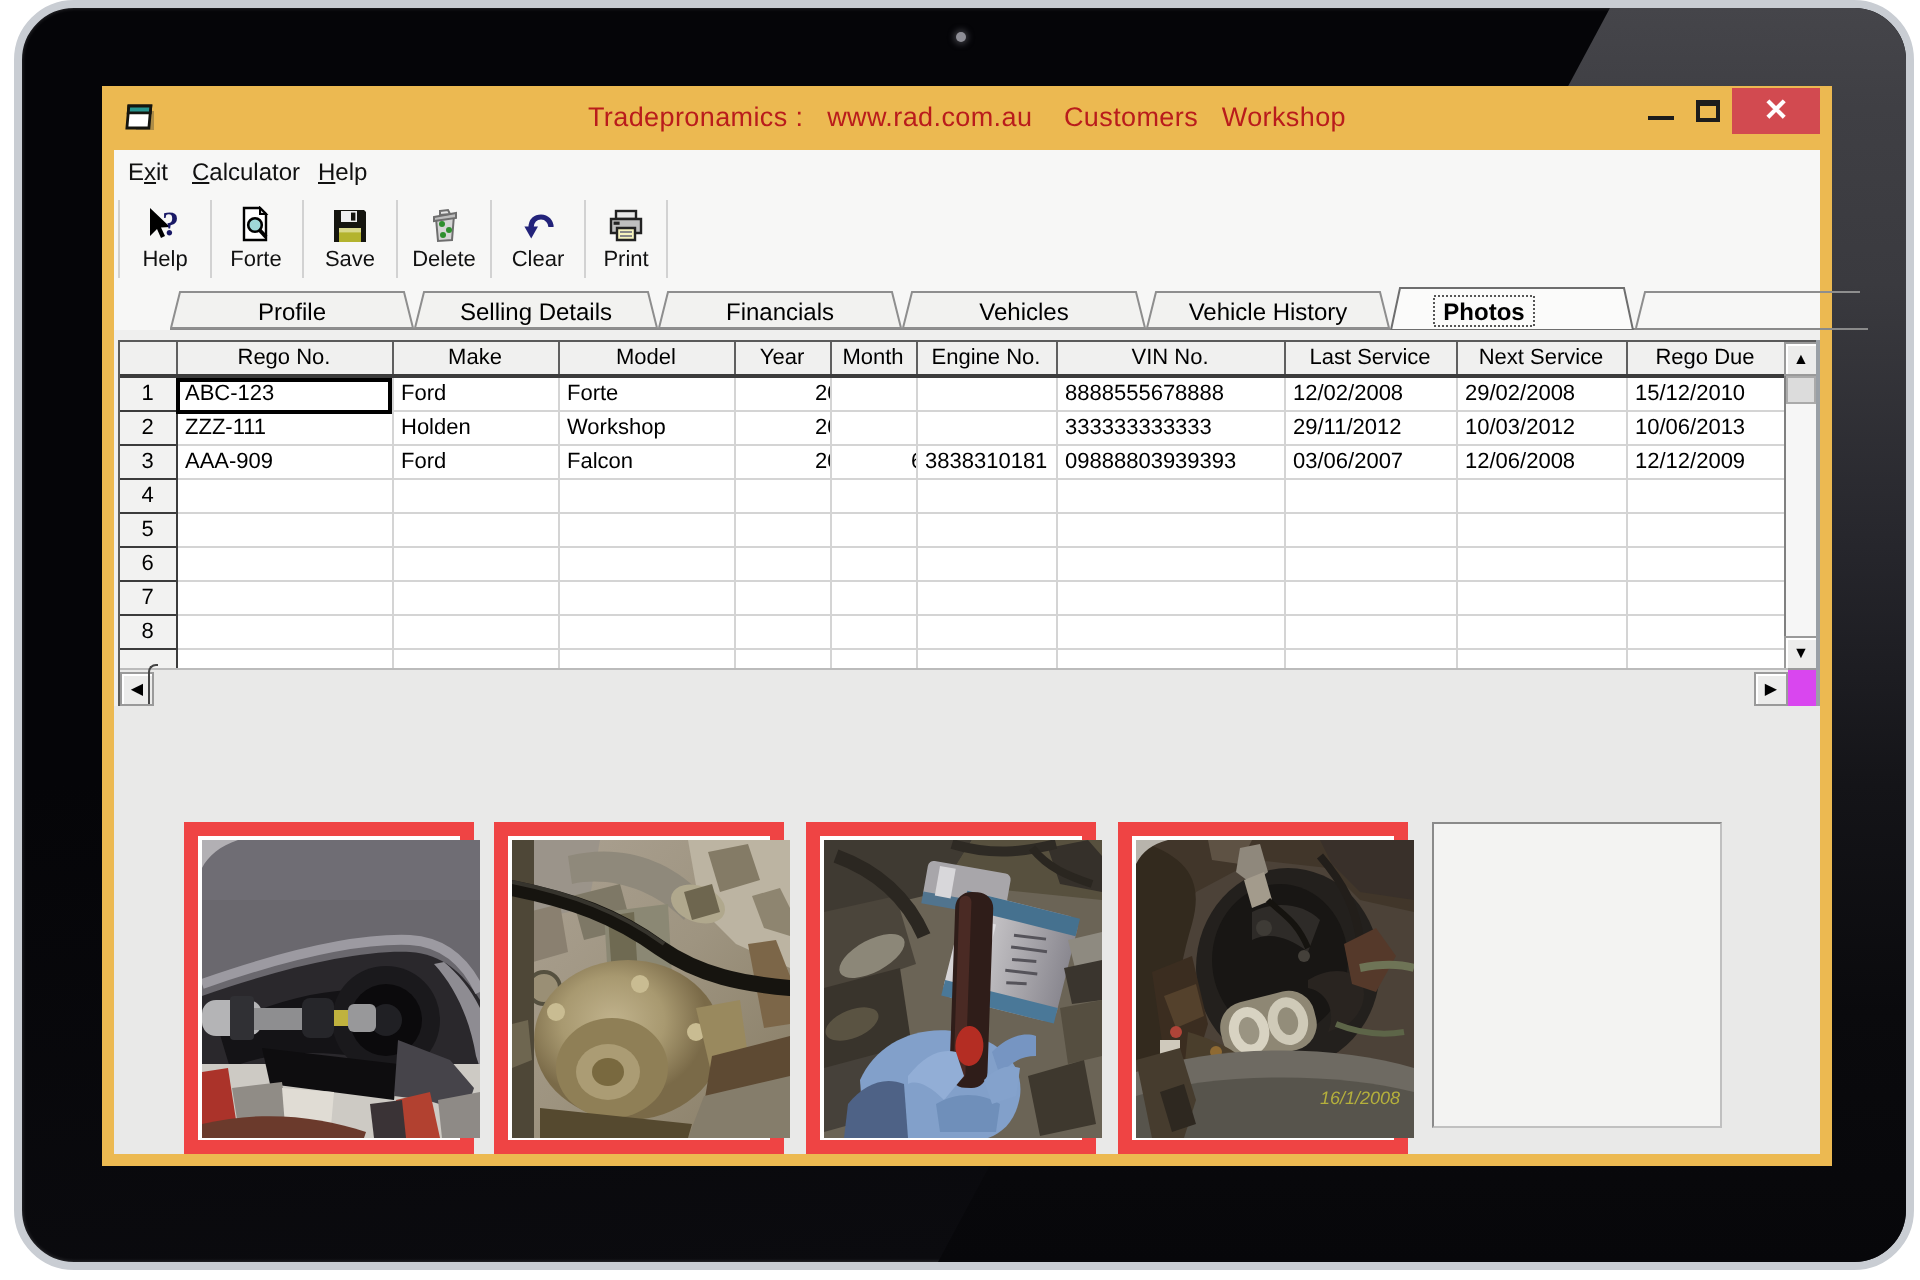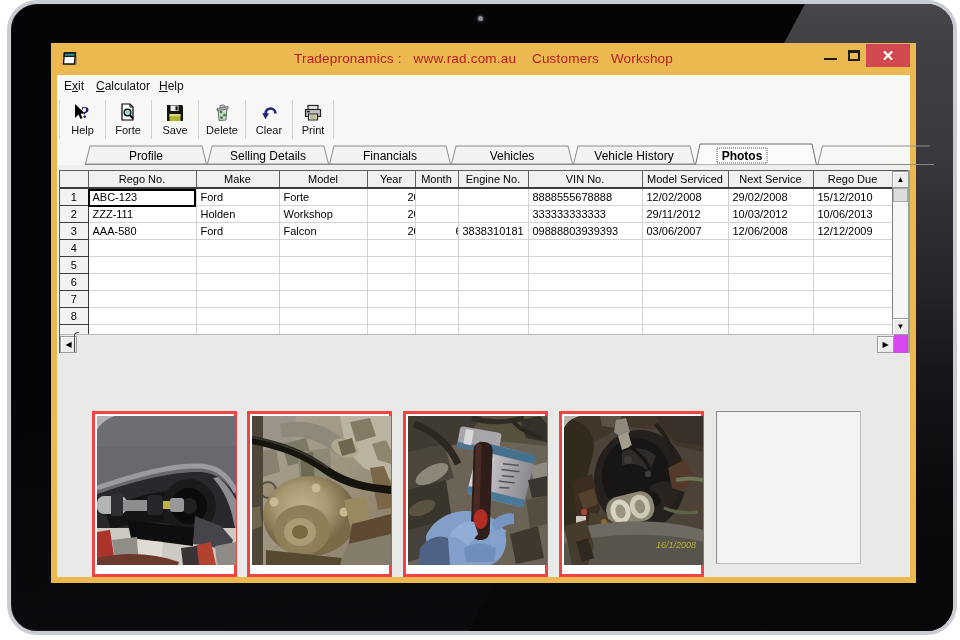--- a/index.html
+++ b/index.html
@@ -49,21 +49,21 @@
   
   #vsb { position:absolute; right:0; top:0; width:17px; height:164px; background:#f6f6f6; border-left:1px solid #808080;}
   .sbtn { position:absolute; width:17px; height:17px; background:#ececeb; border:1px solid #9a9a9a;
      box-shadow: inset 1px 1px 0 #fff; font-size:8px; text-align:center; line-height:15px; color:#000;}
   #vthumb { position:absolute; right:1px; top:17px; width:15px; height:14px; background:#dcdcdc; border:1px solid #aaa;}
   #hsb { position:absolute; left:0px; bottom:0px; width:834px; height:19px; background:#e9e9e8; border-top:1px solid #bbb;}
   #recmark { position:absolute; left:14px; bottom:1px; height:20px; width:5px; border-left:1px solid #444; border-top:1px solid #444; border-radius:4px 0 0 0;}
   
   #lower { position:absolute; left:0px; top:278px; width:853px; height:224px; background:#e9e9e8; }
   #lower2 { position:absolute; left:0px; top:90px; width:853px; height:190px; background:#efefee; }
-  .ph { position:absolute; top:58px; width:145px; height:166px; background:#fff; border:3px solid #ef4444; padding:2px; }
+  .ph { position:absolute; top:58px; width:145px; height:166px; background:#fff; border:7px solid #ef4444; padding:2px; }
   .ph svg { display:block; width:139px; height:149px; }
   #box5 { position:absolute; top:58px; left:659px; width:145px; height:153px; background:#f3f3f2;
      border-top:1px solid #8a8a8a; border-left:1px solid #8a8a8a; border-right:1px solid #c0c0c0; border-bottom:1px solid #c0c0c0;}
 </style>
 </head>
 <body>
 <div id="stage">
   <div id="tablet">
       <div id="shine"></div>
     </div>
@@ -184,21 +184,21 @@
           <tbody>
               <tr class="hdr">
                 <td></td>
                 <td>Rego No.</td>
                 <td>Make</td>
                 <td>Model</td>
                 <td>Year</td>
                 <td>Month</td>
                 <td>Engine No.</td>
                 <td>VIN No.</td>
-                <td>Model Serviced</td>
+                <td>Last Service</td>
                 <td>Next Service</td>
                 <td>Rego Due</td>
               </tr>
           <tr>
                 <td class="rn">1</td>
                 <td class="d">ABC-123</td>
                 <td class="d">Ford</td>
                 <td class="d">Forte</td>
                 <td class="d r">2005</td>
                 <td class="d r"></td>
@@ -216,21 +216,21 @@
                 <td class="d r">2004</td>
                 <td class="d r"></td>
                 <td class="d"></td>
                 <td class="d">333333333333</td>
                 <td class="d">29/11/2012</td>
                 <td class="d">10/03/2012</td>
                 <td class="d">10/06/2013</td>
               </tr>
           <tr>
                 <td class="rn">3</td>
-                <td class="d">AAA-580</td>
+                <td class="d">AAA-909</td>
                 <td class="d">Ford</td>
                 <td class="d">Falcon</td>
                 <td class="d r">2006</td>
                 <td class="d r">6</td>
                 <td class="d">3838310181</td>
                 <td class="d">09888803939393</td>
                 <td class="d">03/06/2007</td>
                 <td class="d">12/06/2008</td>
                 <td class="d">12/12/2009</td>
               </tr>

